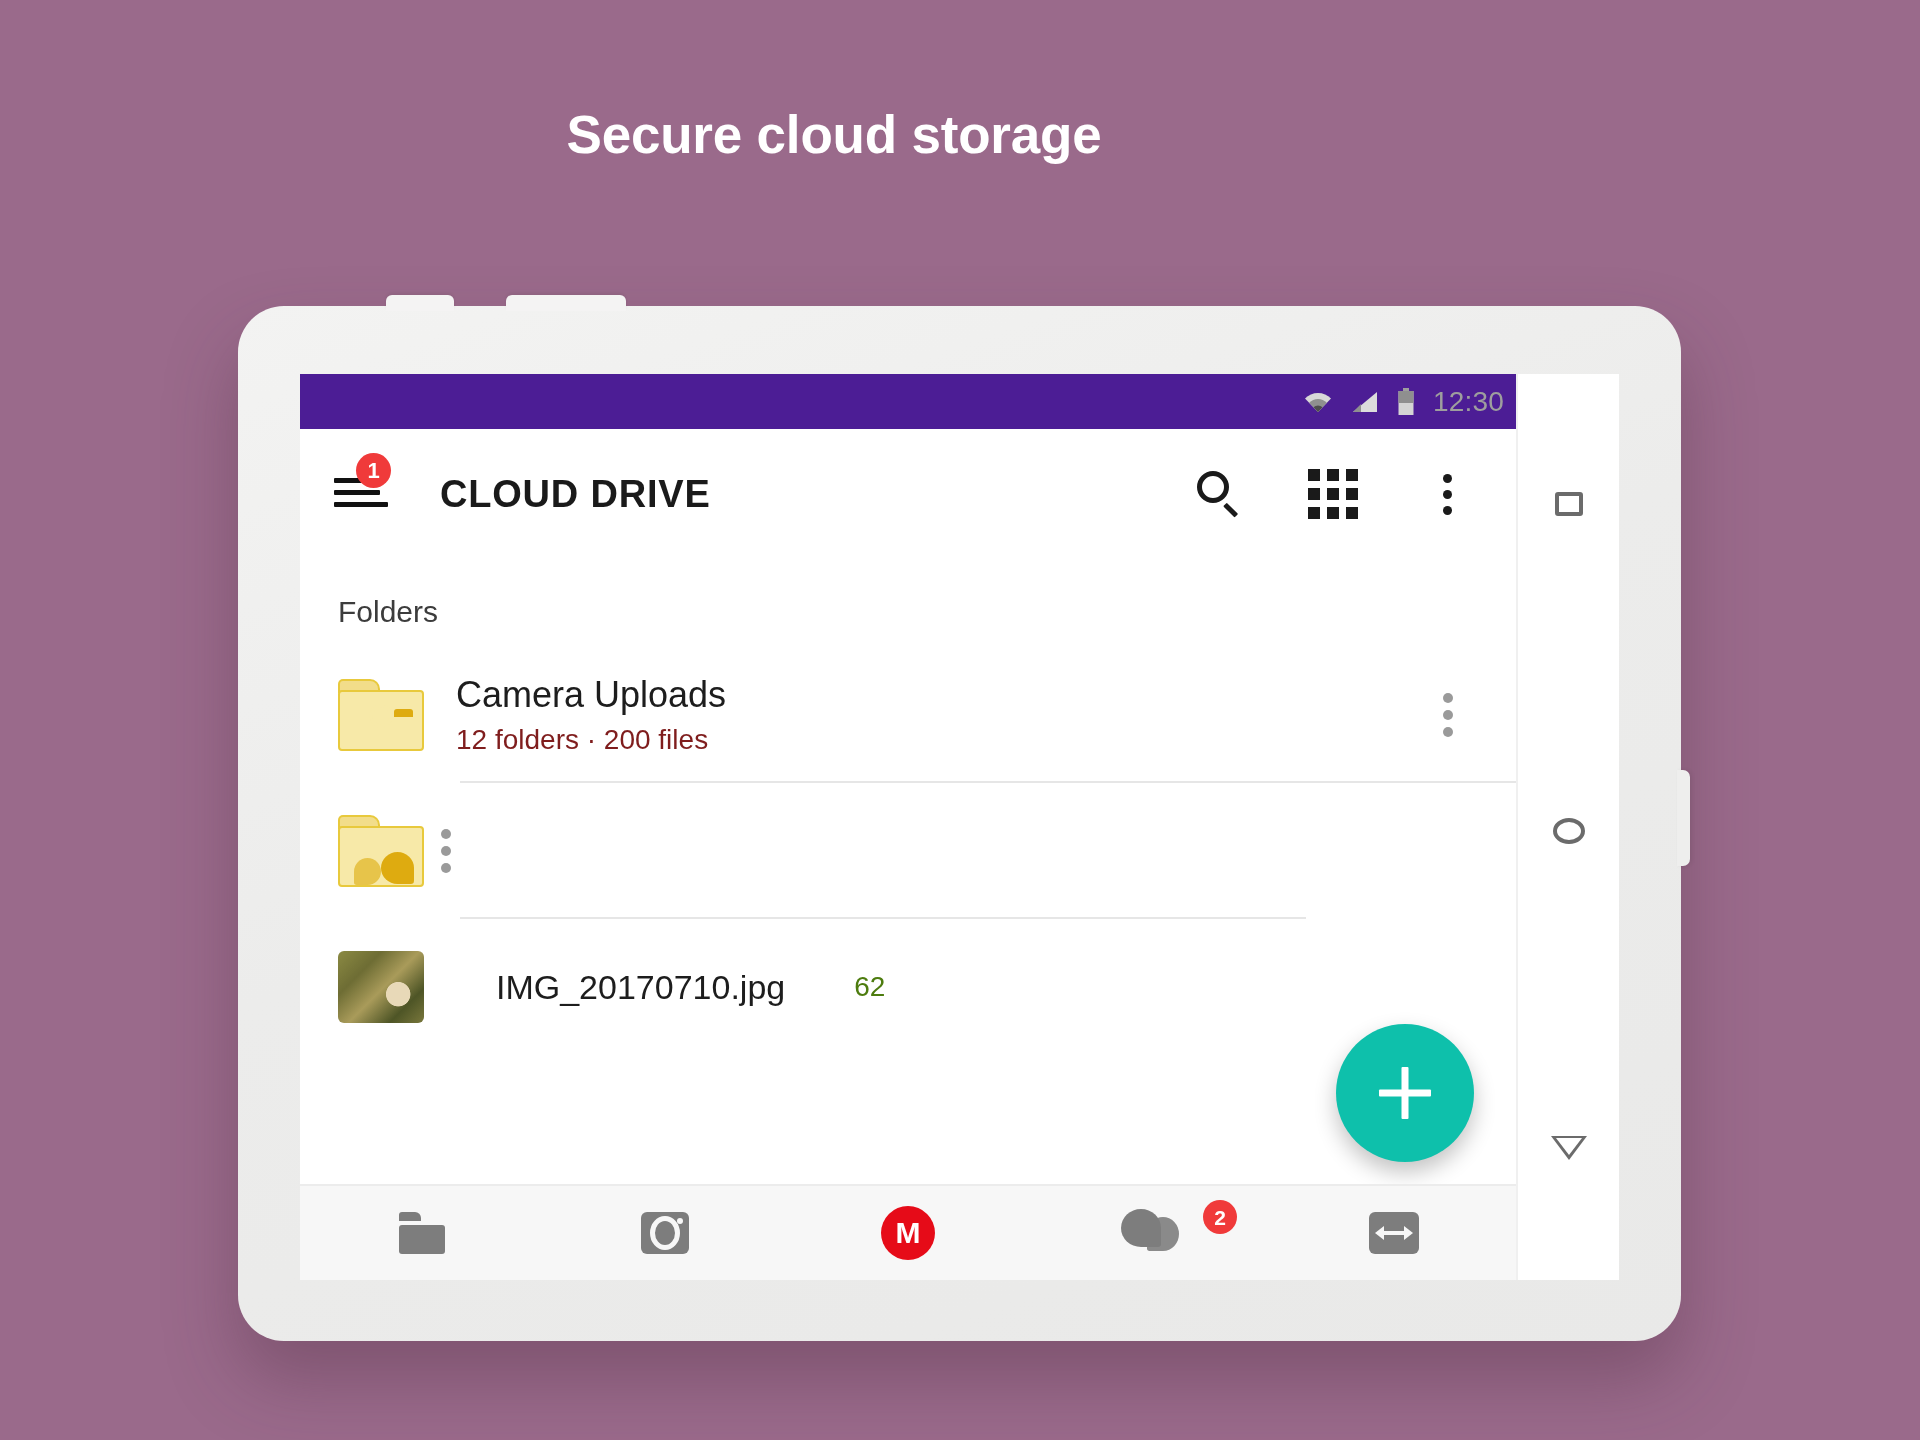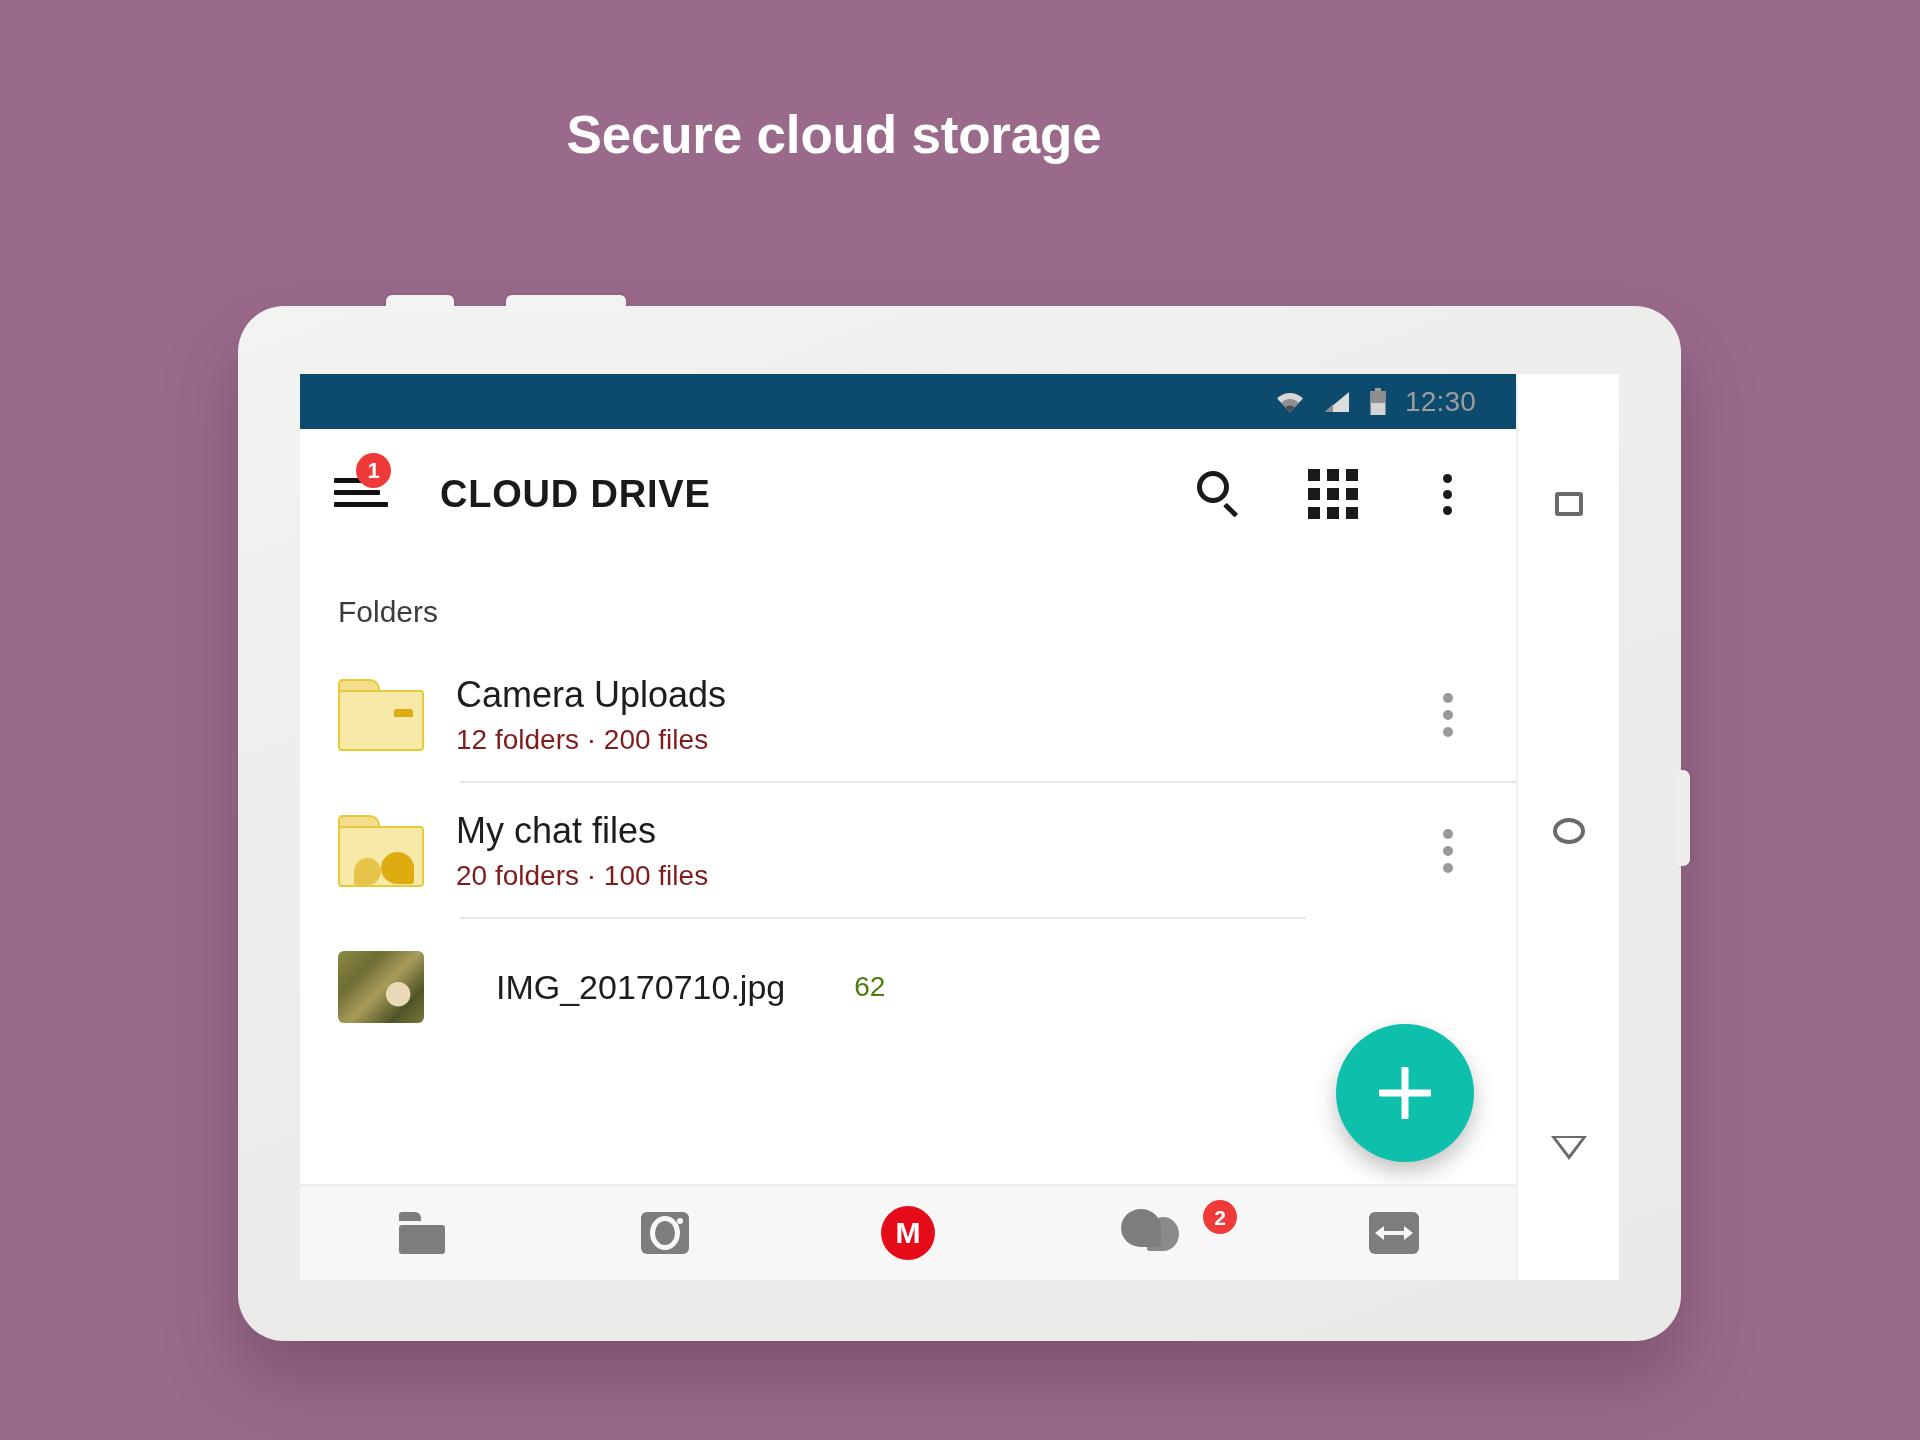--- a/index.html
+++ b/index.html
@@ -75,23 +75,23 @@
   }
 
   
   .statusbar {
     position: absolute;
     top: 0; left: 0; right: 0;
     height: 55px;
     display: flex;
     align-items: center;
     justify-content: flex-end;
-    padding-right: 40px;
+    padding-right: 12px;
     gap: 18px;
-    background: #0c4a6e;
+    background: #4c1d95;
   }
   .sb-time {
     color: #9e9e9e;
     font-size: 28px;
     letter-spacing: 0.2px;
   }
 
   .icon-wifi { width: 30px; height: 24px; position: relative; }
   .icon-signal { width: 28px; height: 24px; position: relative; }
   .icon-battery { width: 18px; height: 28px; position: relative; }
@@ -639,24 +639,20 @@
       </div>
 
       <div class="row short">
         <div class="folder-icon">
           <span class="tab"></span>
           <span class="body"></span>
           <span class="glyph">
             <span class="chat-glyph"><span class="b-back"></span><span class="b-front"></span></span>
           </span>
         </div>
-        <div class="row-text">
-          <div class="row-title">My chat files</div>
-          <div class="row-sub">20 folders · 100 files</div>
-        </div>
         <div class="row-menu icon-dots grey">
           <i></i>
             <i></i>
             <i></i>
         </div>
         <span class="divider"></span>
       </div>
 
 
       <div class="file-row">

